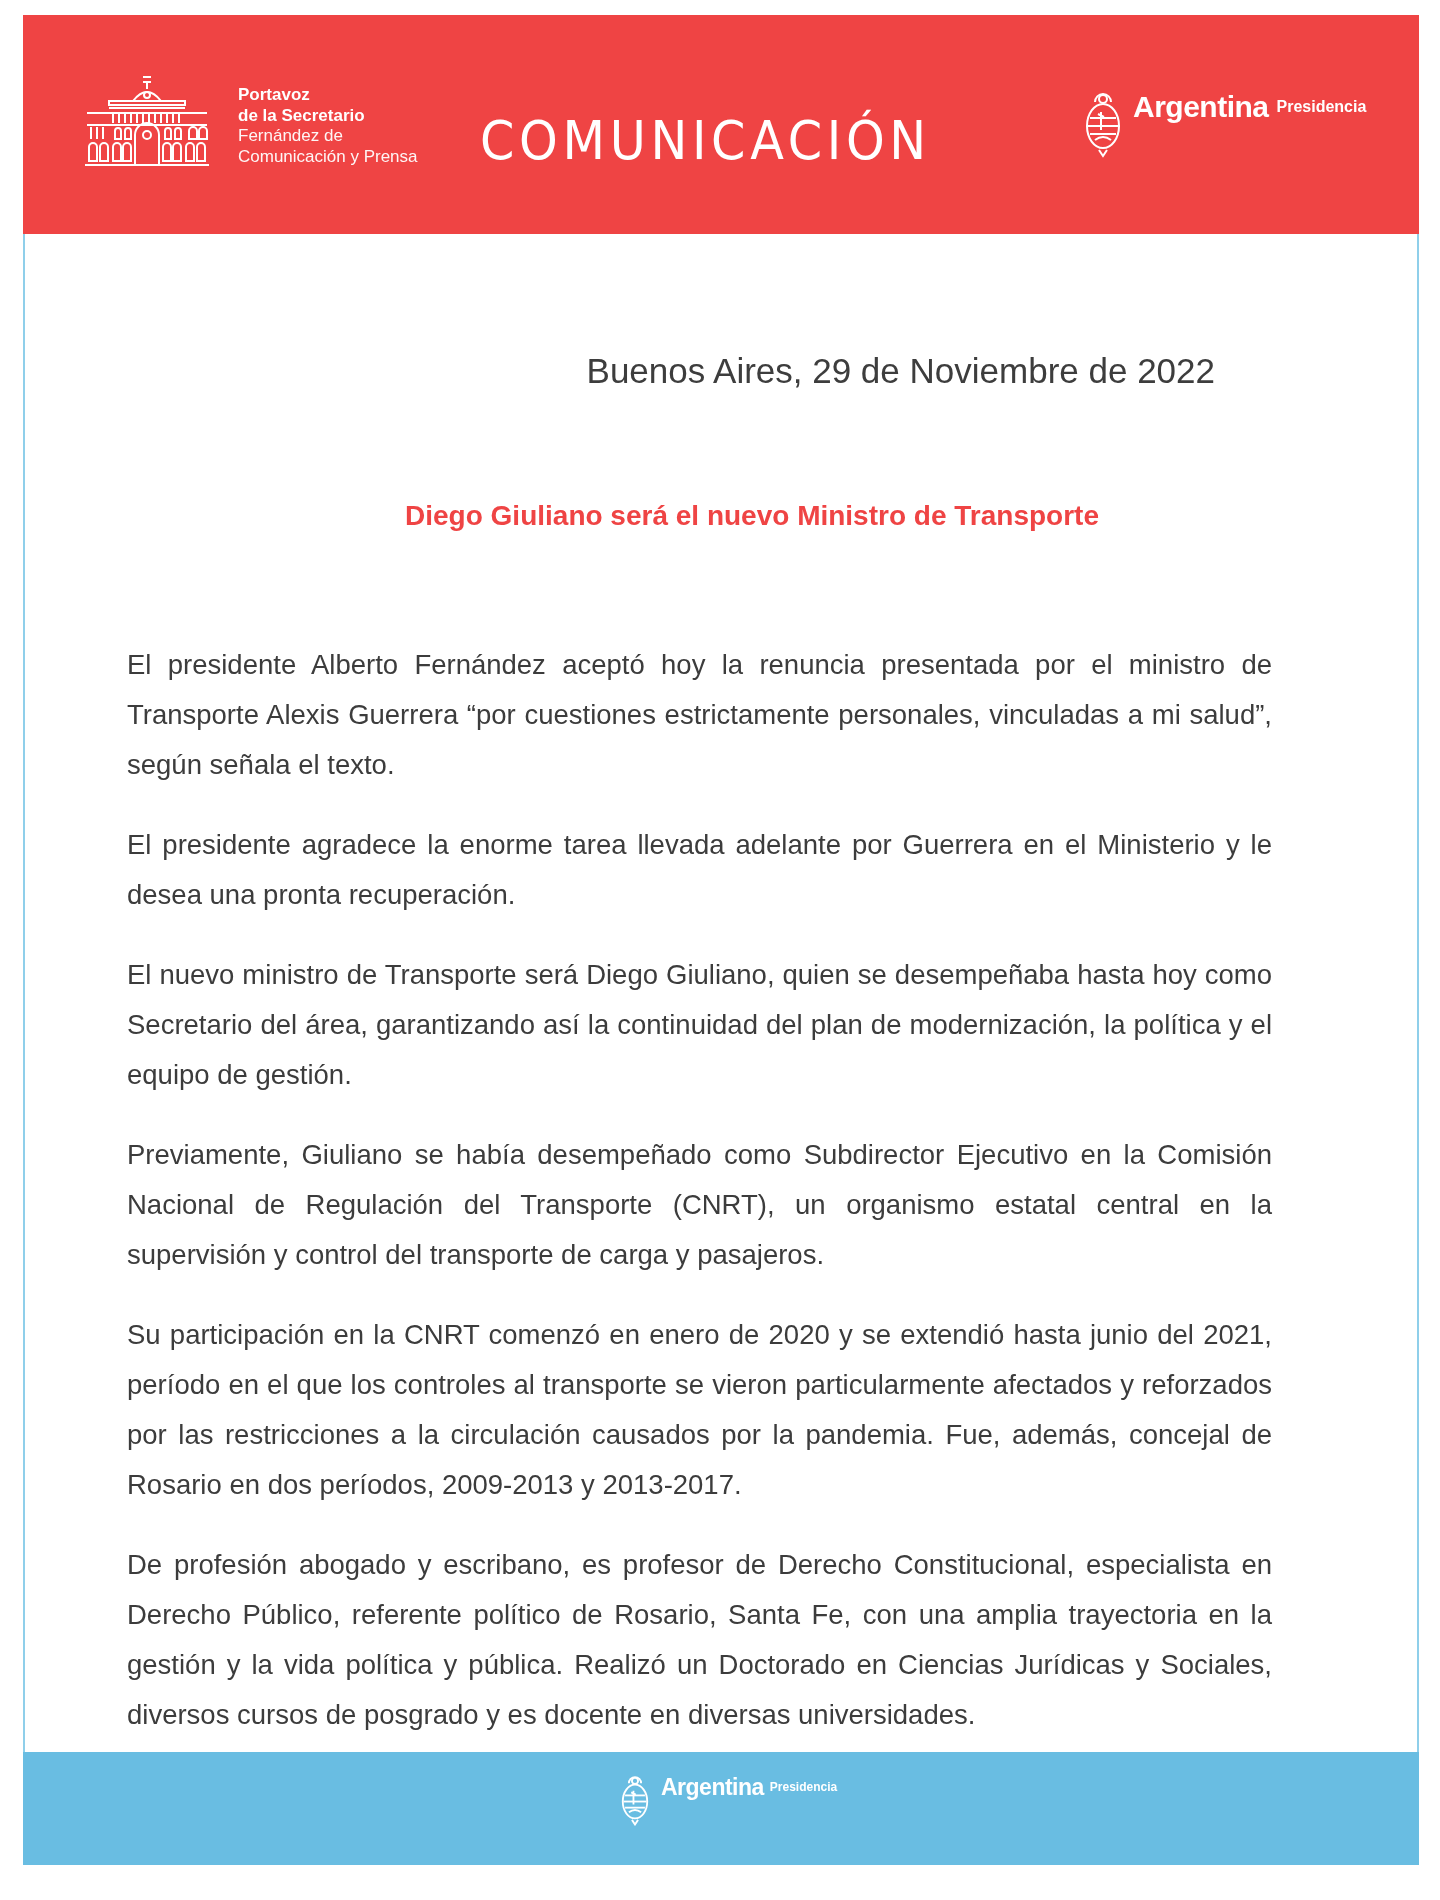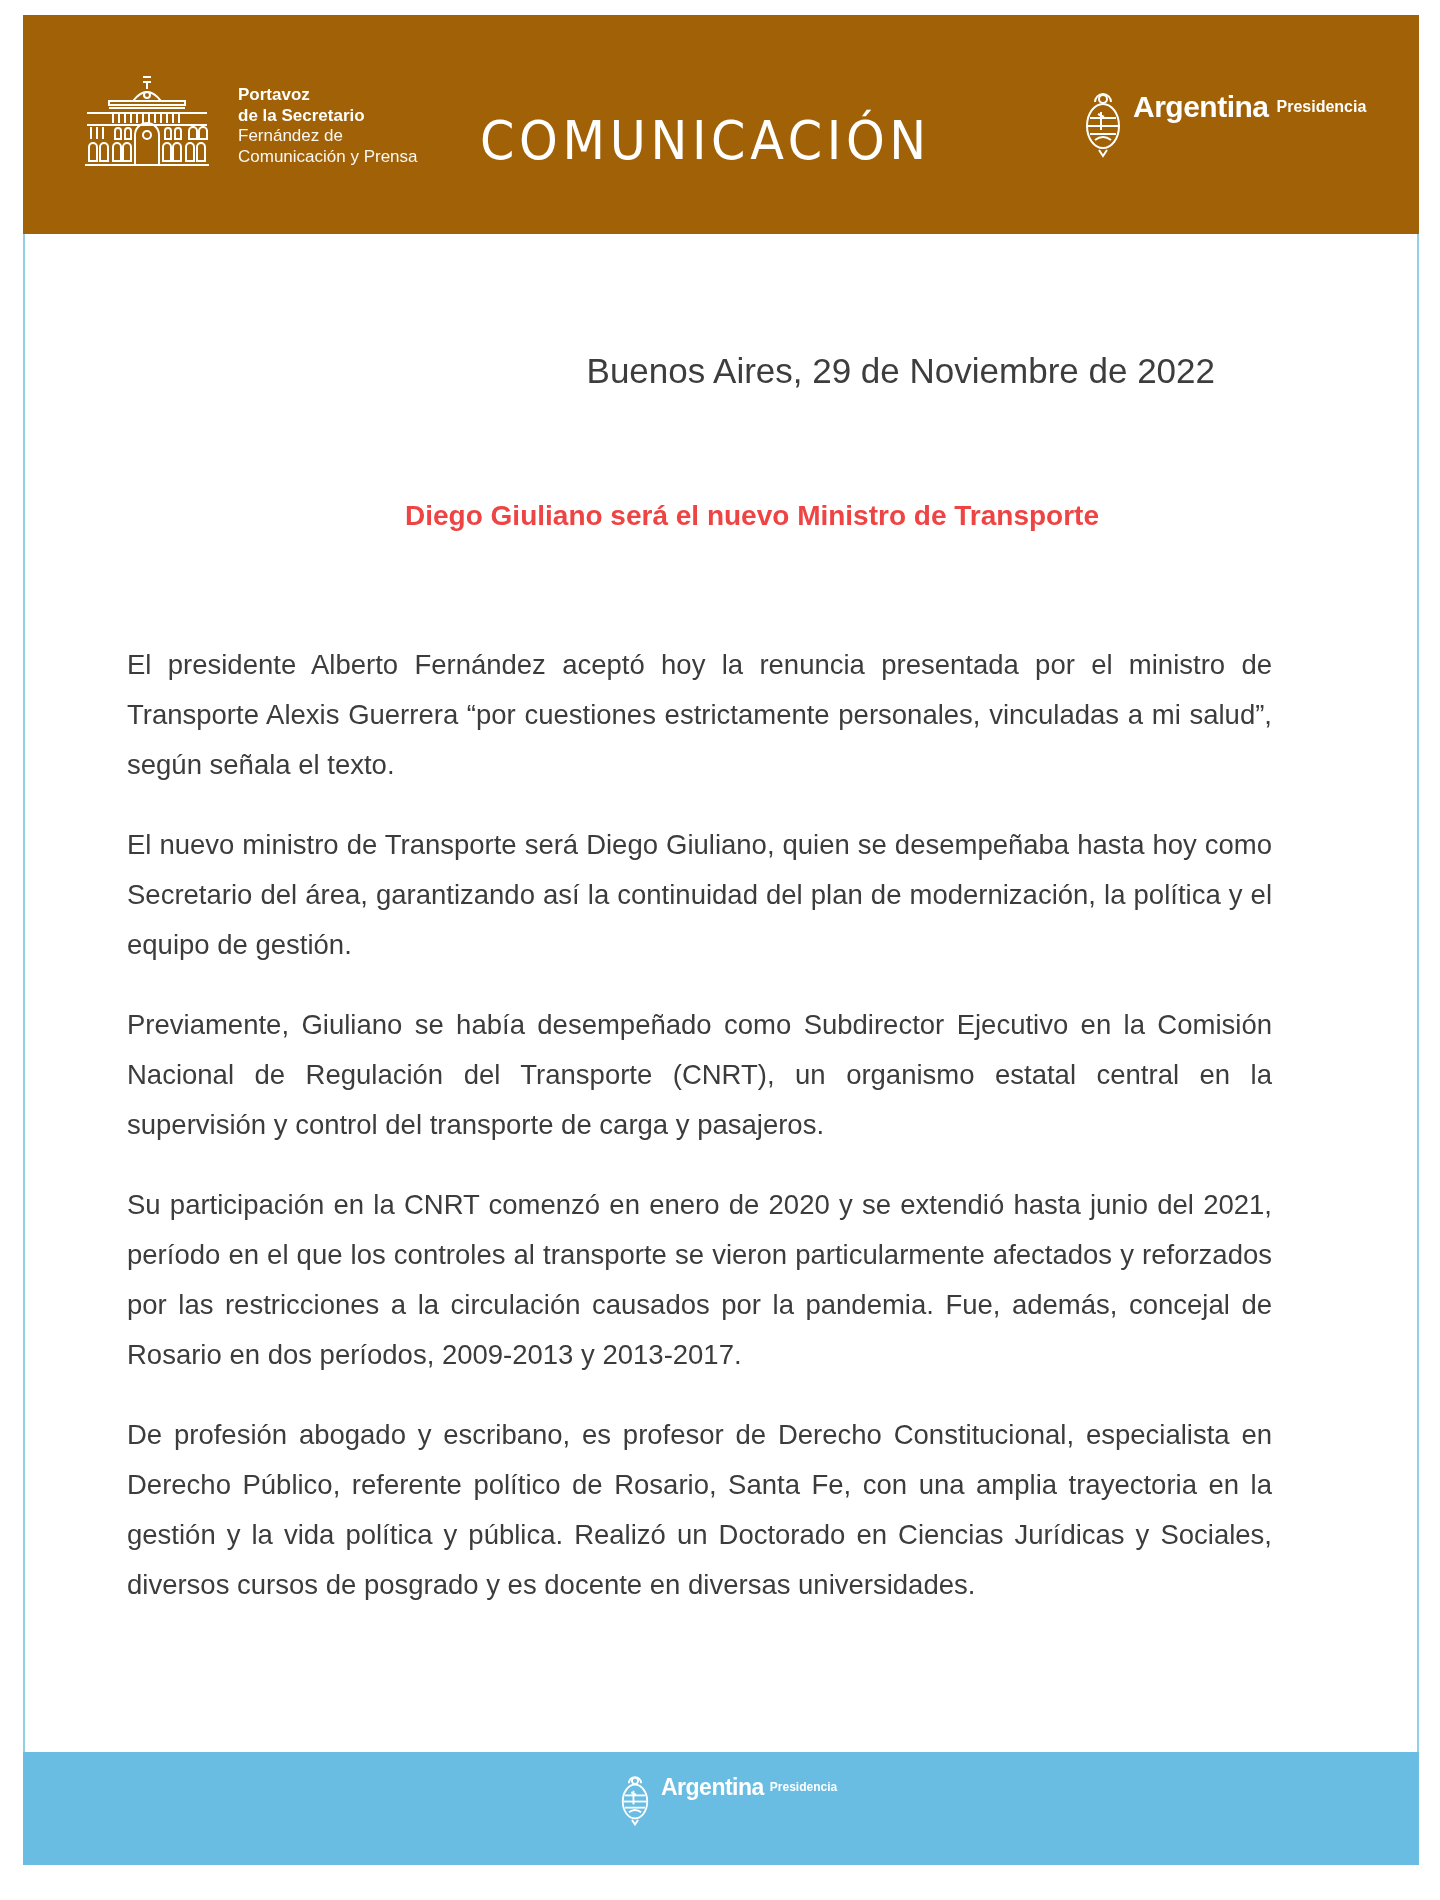--- a/index.html
+++ b/index.html
@@ -1,20 +1,20 @@
 <!DOCTYPE html>
 <html><head>
   <meta charset="utf-8">
   <style>
     html, body { margin: 0; padding: 0; background: #ffffff; }
     body { width: 1440px; height: 1900px; position: relative; overflow: hidden;
            font-family: "Liberation Sans", "DejaVu Sans", sans-serif; }
 
     .header { position: absolute; left: 23px; top: 15px; width: 1396px; height: 219px;
-              background: #a16207; }
+              background: #ef4444; }
     .card { position: absolute; left: 23px; top: 234px; width: 1392px; height: 1518px;
             border-left: 2px solid #8fcfea; border-right: 2px solid #8fcfea; background: #fff; }
     .footer { position: absolute; left: 23px; top: 1752px; width: 1396px; height: 113px;
               background: #69bde2; }
 
     .building { position: absolute; left: 62px; top: 58px; width: 124px; height: 94px; }
     .portavoz { position: absolute; left: 215px; top: 70px; color: #ffffff; font-size: 17px; line-height: 20.5px; }
     .portavoz .b { font-weight: bold; }
     .portavoz .l { font-weight: normal; opacity: 0.95; }
 
@@ -91,20 +91,21 @@
   </div>
 </div>
 
 <div class="card"></div>
 
 <div class="date">Buenos Aires, 29 de Noviembre de 2022</div>
 <div class="title">Diego Giuliano será el nuevo Ministro de Transporte</div>
 
 <div class="body">
   <p>El presidente Alberto Fernández aceptó hoy la renuncia presentada por el ministro de Transporte Alexis Guerrera “por cuestiones estrictamente personales, vinculadas a mi salud”, según señala el texto.</p>
+  <p>El presidente agradece la enorme tarea llevada adelante por Guerrera en el Ministerio y le desea una pronta recuperación.</p>
   <p>El nuevo ministro de Transporte será Diego Giuliano, quien se desempeñaba hasta hoy como Secretario del área, garantizando así la continuidad del plan de modernización, la política y el equipo de gestión.</p>
   <p>Previamente, Giuliano se había desempeñado como Subdirector Ejecutivo en la Comisión Nacional de Regulación del Transporte (CNRT), un organismo estatal central en la supervisión y control del transporte de carga y pasajeros.</p>
   <p>Su participación en la CNRT comenzó en enero de 2020 y se extendió hasta junio del 2021, período en el que los controles al transporte se vieron particularmente afectados y reforzados por las restricciones a la circulación causados por la pandemia. Fue, además, concejal de Rosario en dos períodos, 2009-2013 y 2013-2017.</p>
   <p>De profesión abogado y escribano, es profesor de Derecho Constitucional, especialista en Derecho Público, referente político de Rosario, Santa Fe, con una amplia trayectoria en la gestión y la vida política y pública. Realizó un Doctorado en Ciencias Jurídicas y Sociales, diversos cursos de posgrado y es docente en diversas universidades.</p>
 </div>
 
 <div class="footer">
   <div class="arg-logo bottom">
     <svg width="34" height="52" viewBox="0 0 36 68" fill="none" stroke="#fff" stroke-width="2.4">
       <path d="M10 12 a8 8 0 0 1 16 0"></path>

